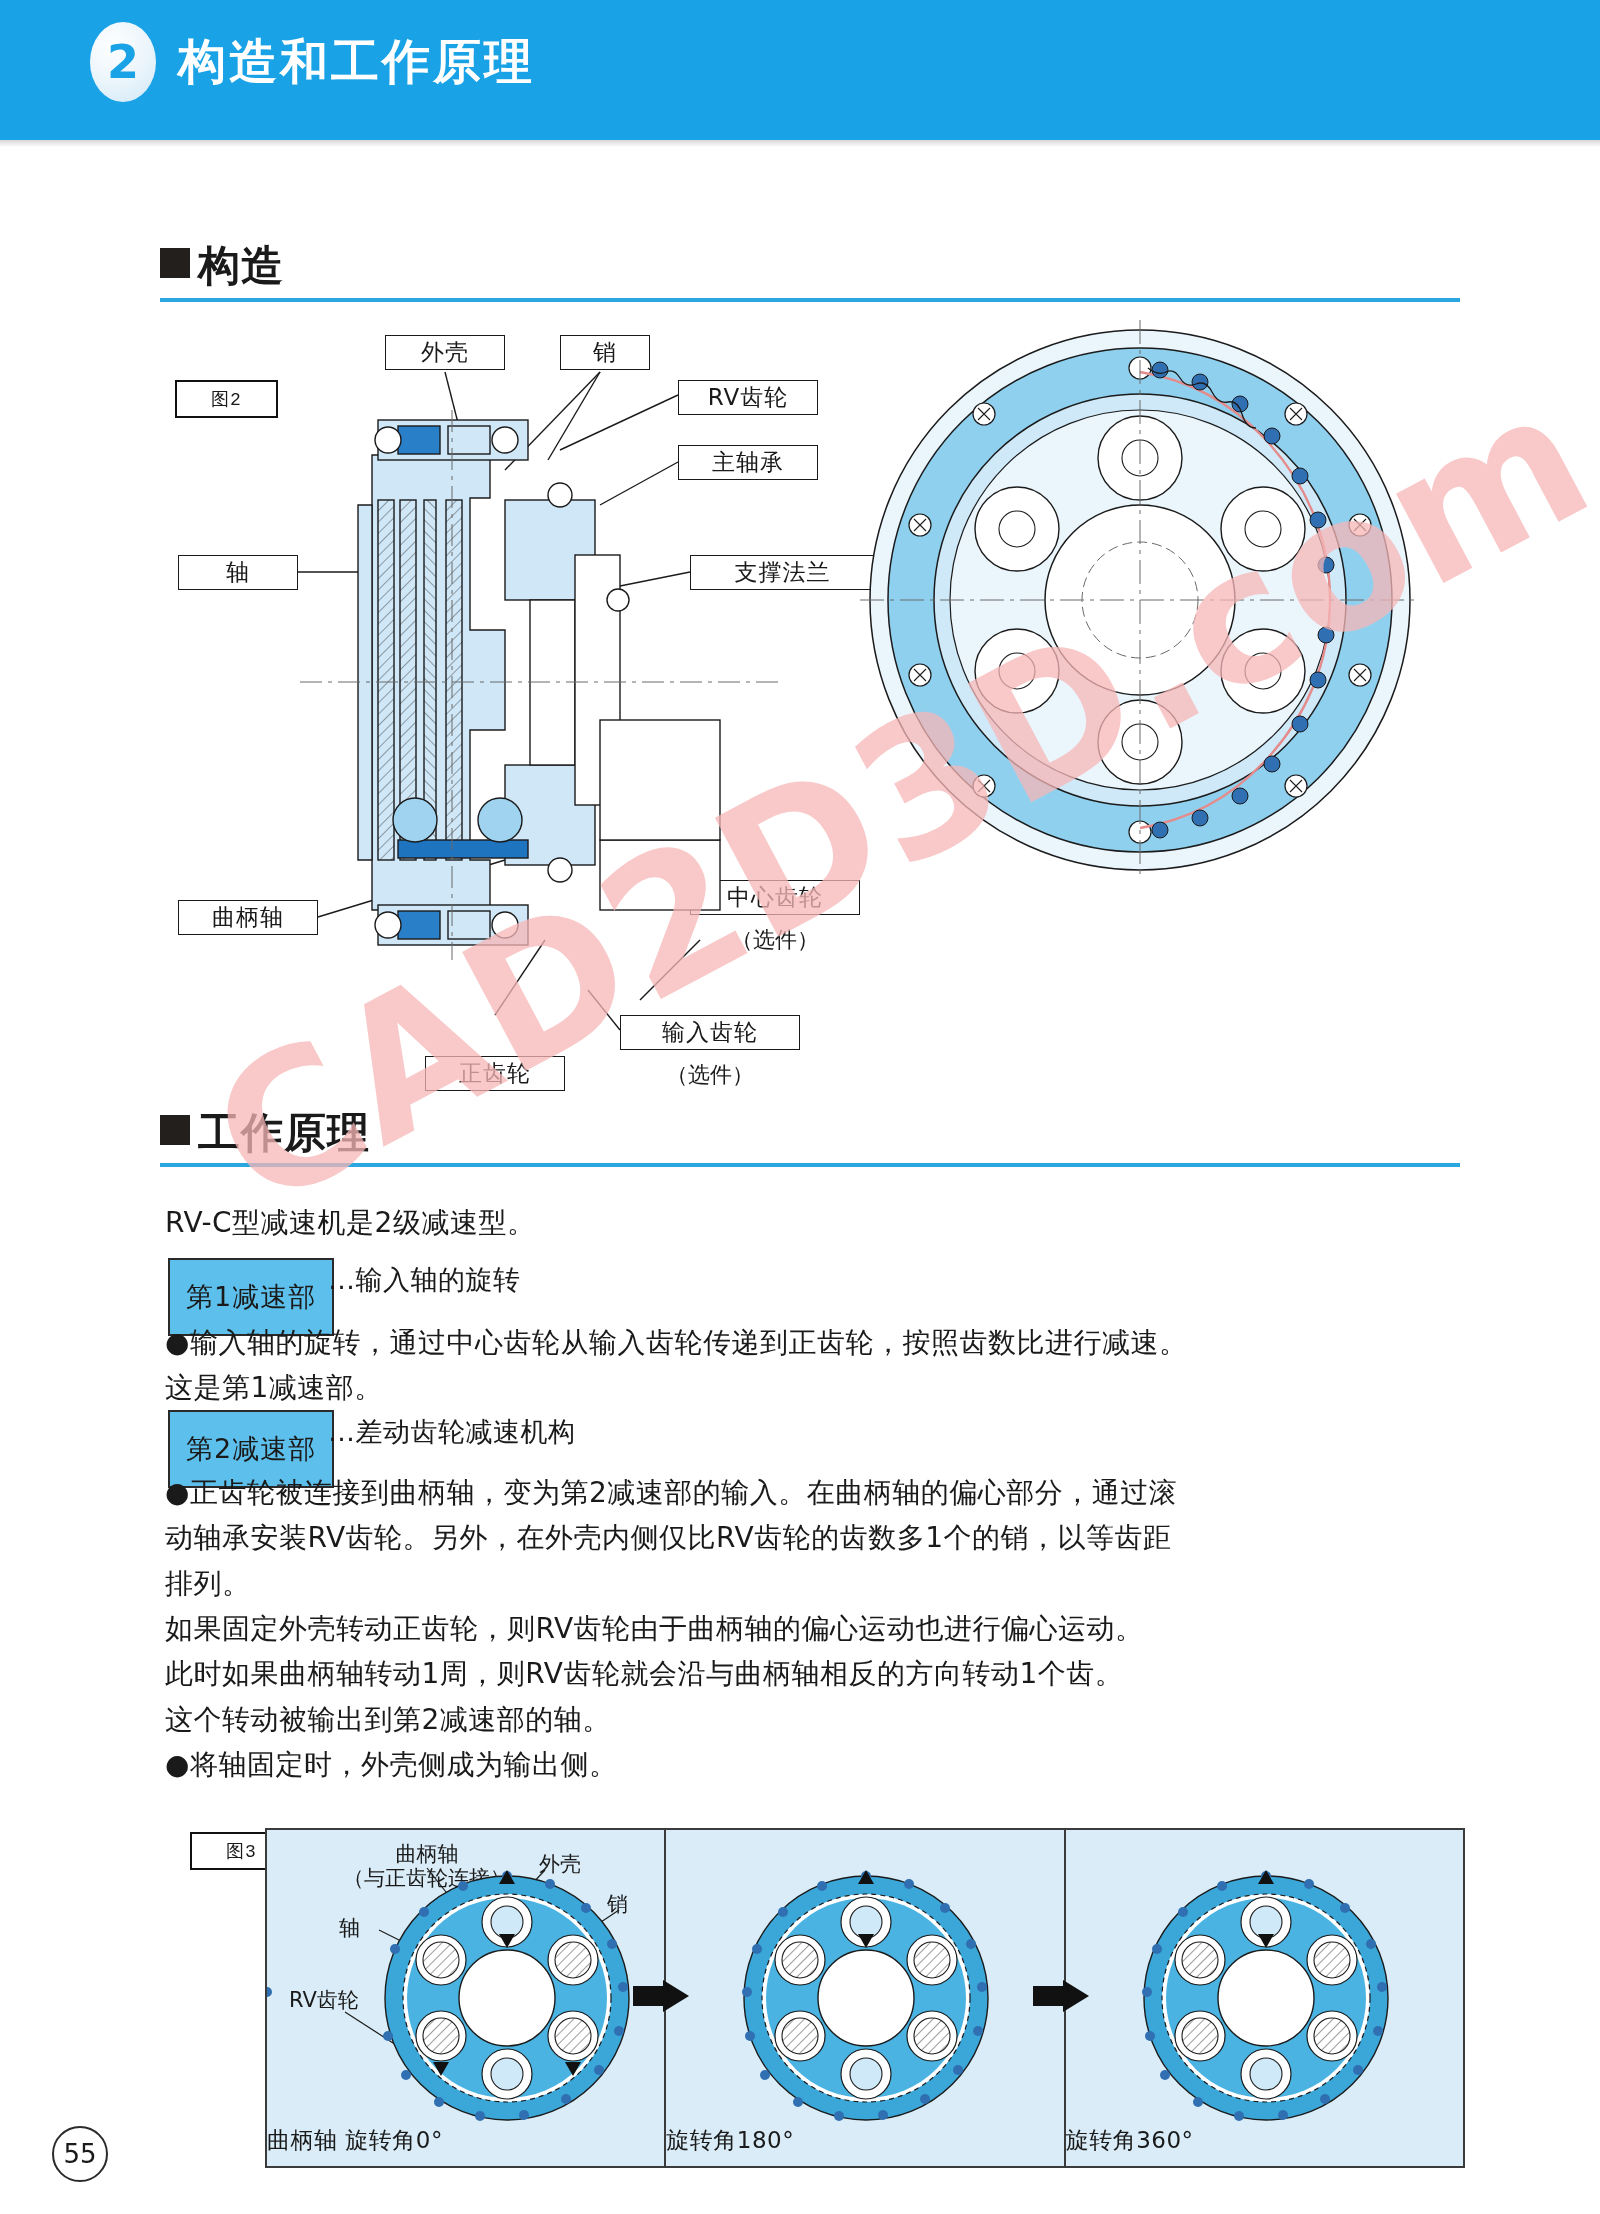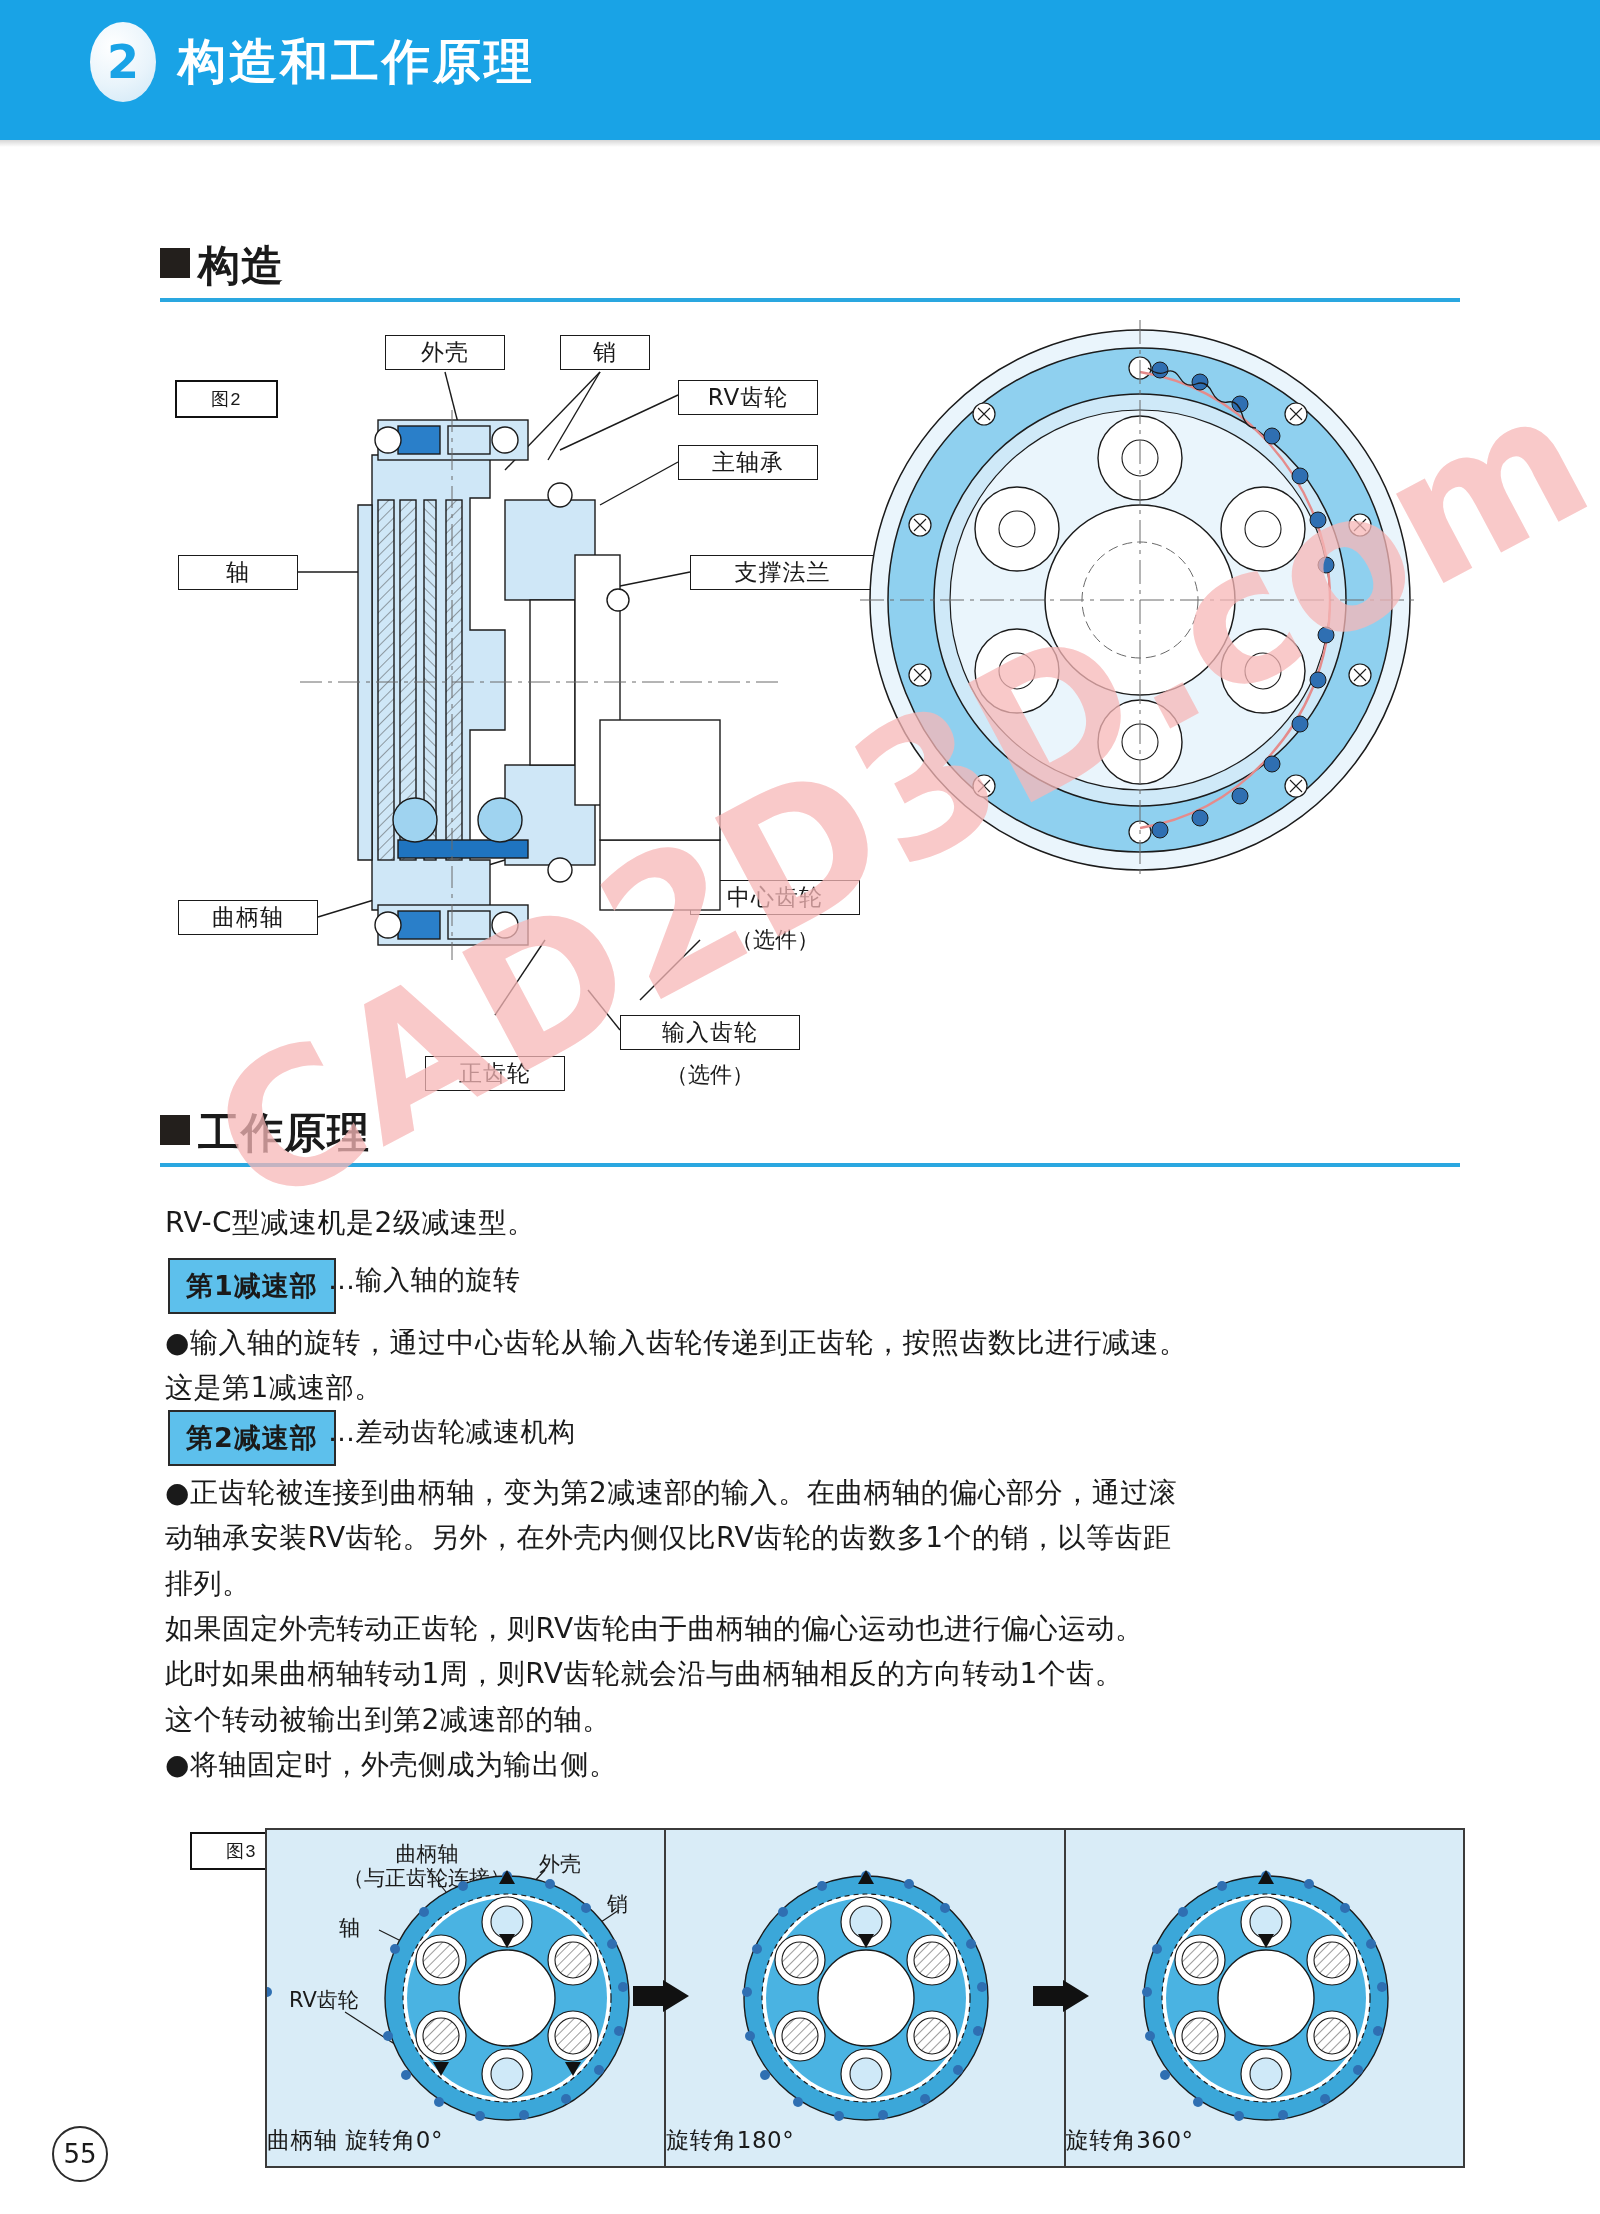--- a/index.html
+++ b/index.html
@@ -45,21 +45,21 @@
   .lbl-sub { position:absolute; font-size:22px; white-space:nowrap; text-align:center; }
 
   
   #fig2 { position:absolute; left:0; top:300px; width:1600px; height:760px; }
   #fig2 svg, #fig3 svg { display:block; }
 
   
   .para { position:absolute; font-size:28px; line-height:1.62; letter-spacing:.5px; white-space:pre-line; }
   .badge {
     position:absolute; background:#5dc0ec; border:2px solid #2a2a2a;
-    font-size:27px; font-weight:700; padding:8px 16px; letter-spacing:1px;
+    font-size:27px; font-weight:400; padding:19px 16px; letter-spacing:1px;
   }
   .badge-note { position:absolute; font-size:27px; letter-spacing:.5px; }
 
   
   #fig3 { position:absolute; left:265px; top:1828px; width:1200px; height:340px;
           border:2px solid #3b3b3b; background:#d9ecf7; display:flex; }
   .f3panel { position:relative; flex:1 1 0; border-right:2px solid #3b3b3b; }
   .f3panel:last-child { border-right:none; }
   .f3cap { position:absolute; bottom:10px; width:100%; text-align:left; font-size:23px; letter-spacing:.5px; }
   .f3lbl { position:absolute; font-size:21px; line-height:1.15; white-space:nowrap; }

